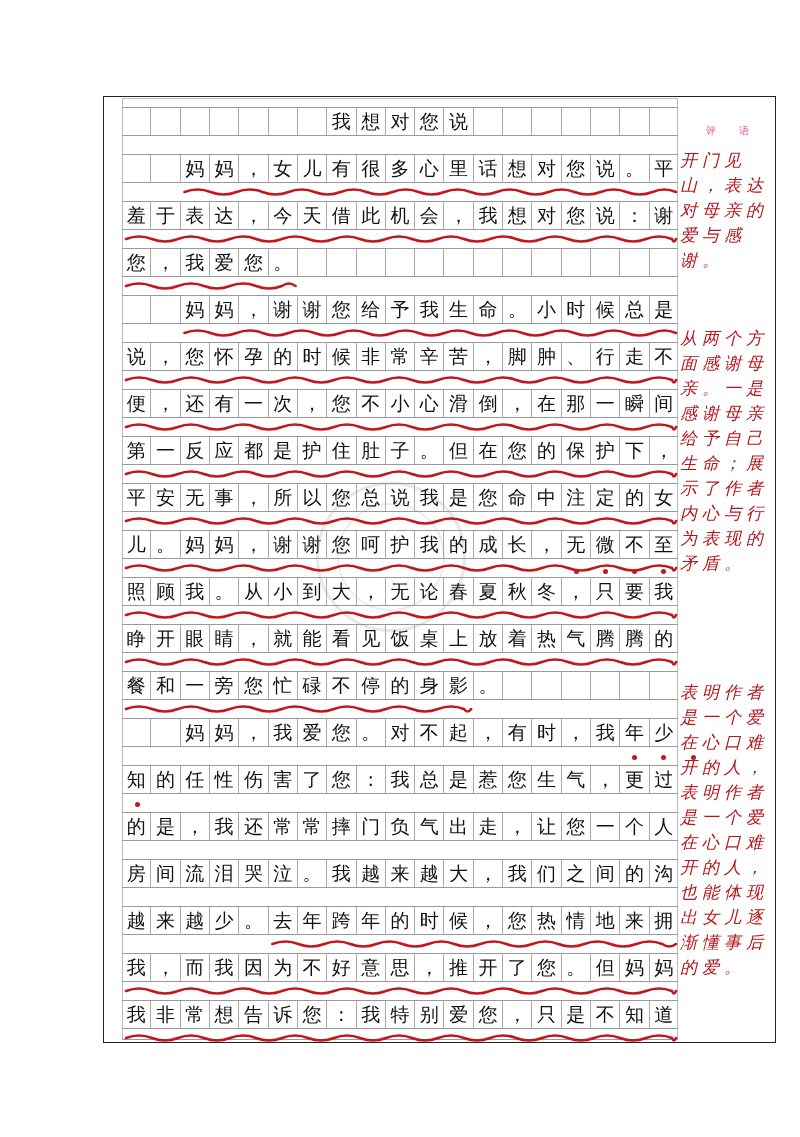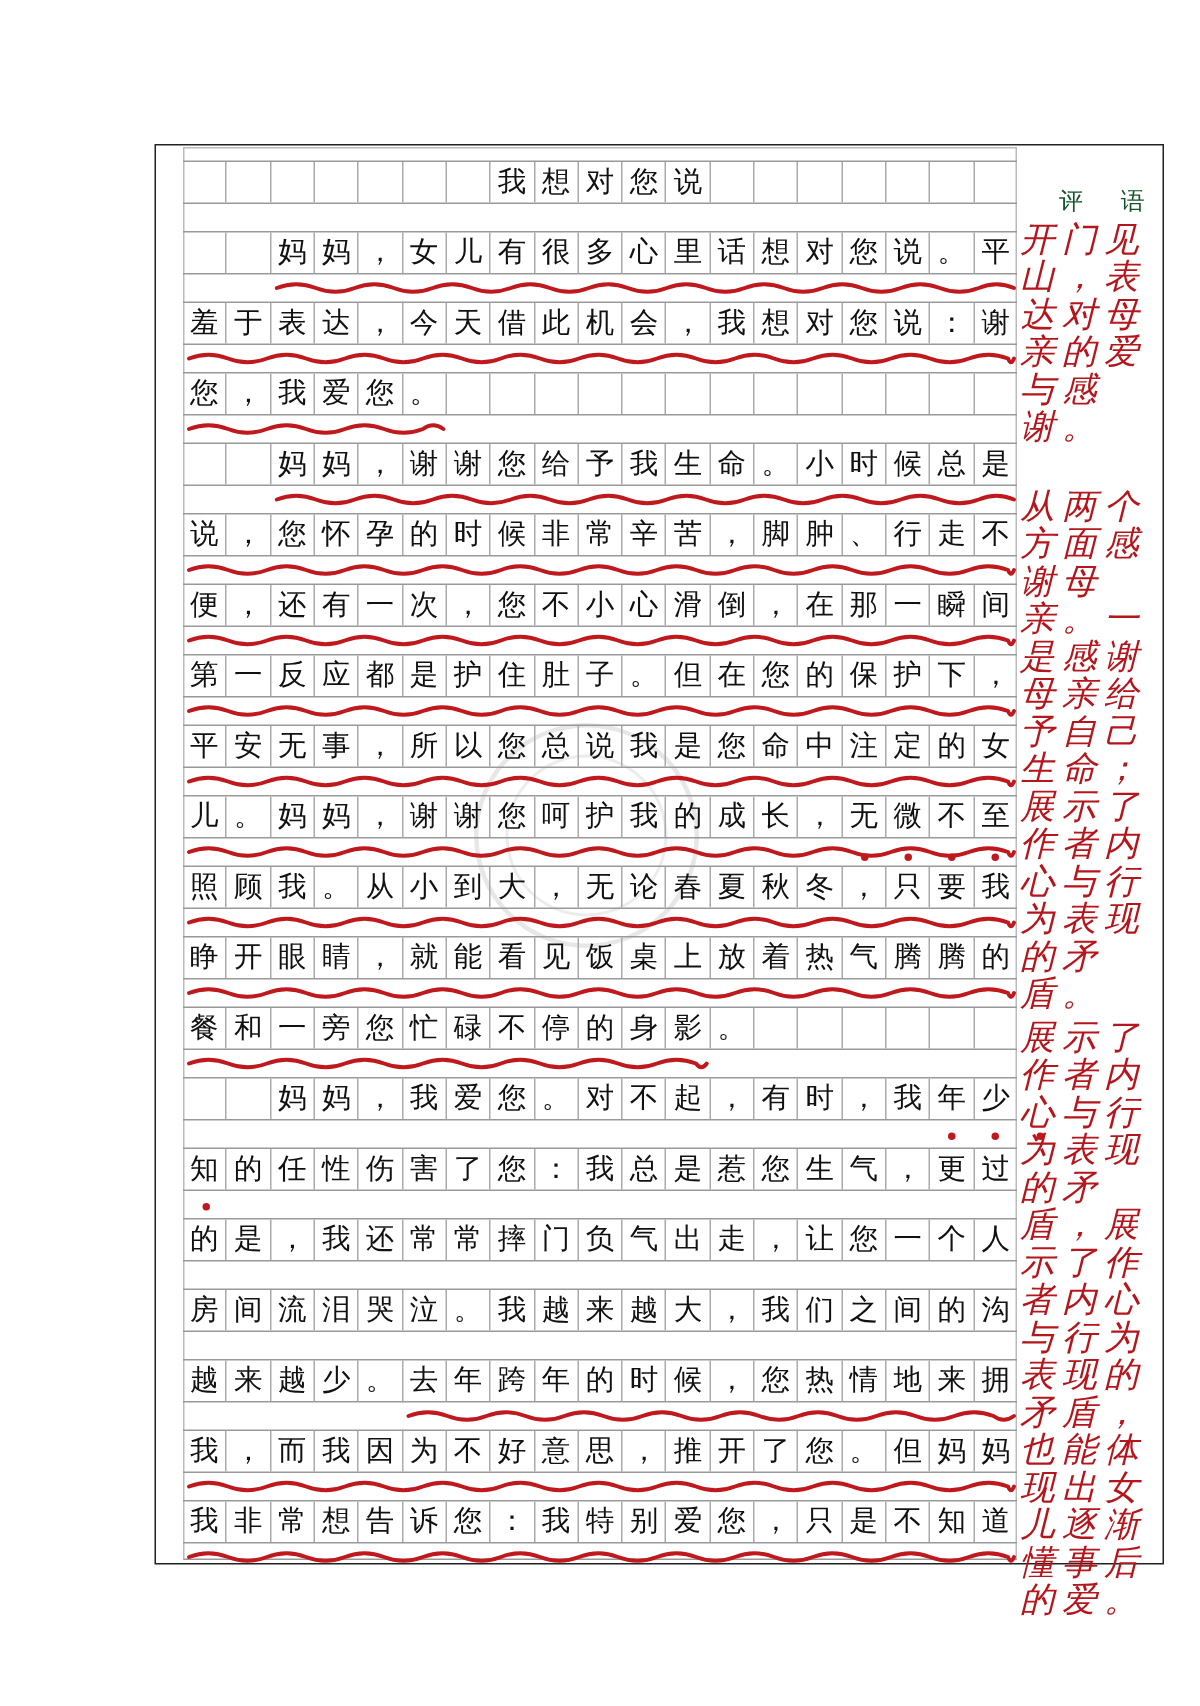--- a/index.html
+++ b/index.html
@@ -14,22 +14,22 @@
        border-top:1px solid #999;border-bottom:1px solid #999;box-sizing:border-box;}
   .cell{flex:1 1 0;height:100%;border-right:1px solid #aaa;box-sizing:border-box;
         display:flex;align-items:center;justify-content:center;
         font-size:19px;color:#111;line-height:1;}
   .cell:last-child{border-right:none;}
   .wave{position:absolute;left:122px;width:556px;height:14px;}
   .wave path{fill:none;stroke:#c0191d;stroke-width:2.6;stroke-linecap:round;}
   .dot{position:absolute;width:5px;height:5px;border-radius:50%;background:#c0191d;}
   .comment{position:absolute;left:680px;width:96px;color:#b5161c;
            font-family:"DejaVu Serif","Liberation Serif",serif;font-style:italic;
-           font-size:23px;line-height:25px;letter-spacing:5px;word-break:break-all;}
-  .comment-title{position:absolute;left:706px;top:124px;color:#14532d;font-size:16px;letter-spacing:10px;
+           font-size:17px;line-height:25px;letter-spacing:5px;word-break:break-all;}
+  .comment-title{position:absolute;left:706px;top:124px;color:#ec4899;font-size:10px;letter-spacing:10px;
            font-family:"DejaVu Serif",serif;}
   .stamp{position:absolute;left:316px;top:482px;width:150px;height:150px;border-radius:50%;
          border:3px solid rgba(160,160,160,0.25);box-sizing:border-box;}
   .stamp::after{content:"";position:absolute;left:18px;top:18px;right:18px;bottom:18px;border-radius:50%;
          border:2px solid rgba(160,160,160,0.2);}
 </style>
 </head>
 <body>
 
 <div class="frame"></div>
@@ -508,13 +508,13 @@
       <div class="cell">道</div>
     </div>
     <svg class="wave" width="556" height="14" style="top: 1031px;">
       <path d="M4 7 Q17 2 30 7 Q43 12 56 7 Q69 2 82 7 Q95 12 108 7 Q121 2 134 7 Q147 12 160 7 Q173 2 186 7 Q199 12 212 7 Q225 2 238 7 Q251 12 264 7 Q277 2 290 7 Q303 12 316 7 Q329 2 342 7 Q355 12 368 7 Q381 2 394 7 Q407 12 420 7 Q433 2 446 7 Q459 12 472 7 Q485 2 498 7 Q511 12 524 7 Q537 2 550 7 Q552 12 554 7"></path>
     </svg>
   </div>
 
 <div class="comment-title">评 语</div>
 <div class="comment" style="top:148px;">开门见山，表达对母亲的爱与感谢。</div>
 <div class="comment" style="top:326px;">从两个方面感谢母亲。一是感谢母亲给予自己生命；展示了作者内心与行为表现的矛盾。</div>
-<div class="comment" style="top:680px;">展示了作者内心与行为表现的矛盾，展示了作者内心与行为表现的矛盾，也能体现出女儿逐渐懂事后的爱。</div>
+<div class="comment" style="top:680px;">表明作者是一个爱在心口难开的人，表明作者是一个爱在心口难开的人，也能体现出女儿逐渐懂事后的爱。</div>
 
 </body></html>

